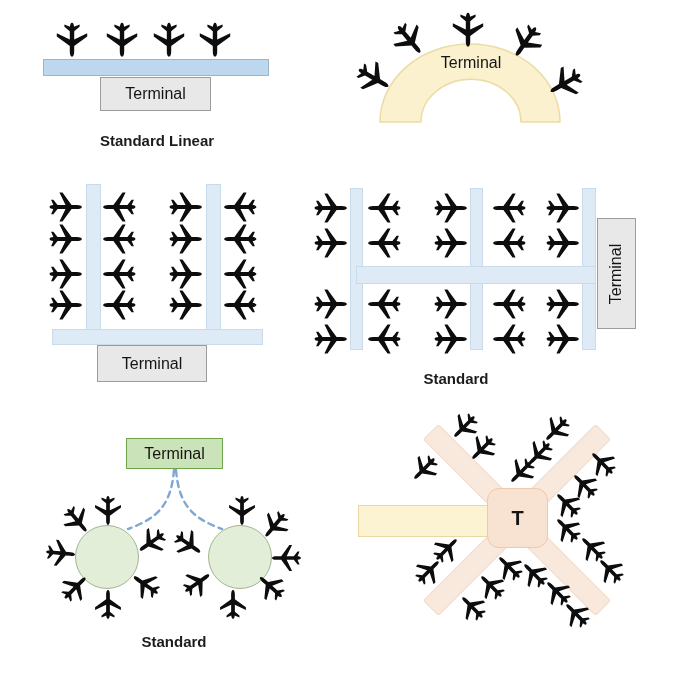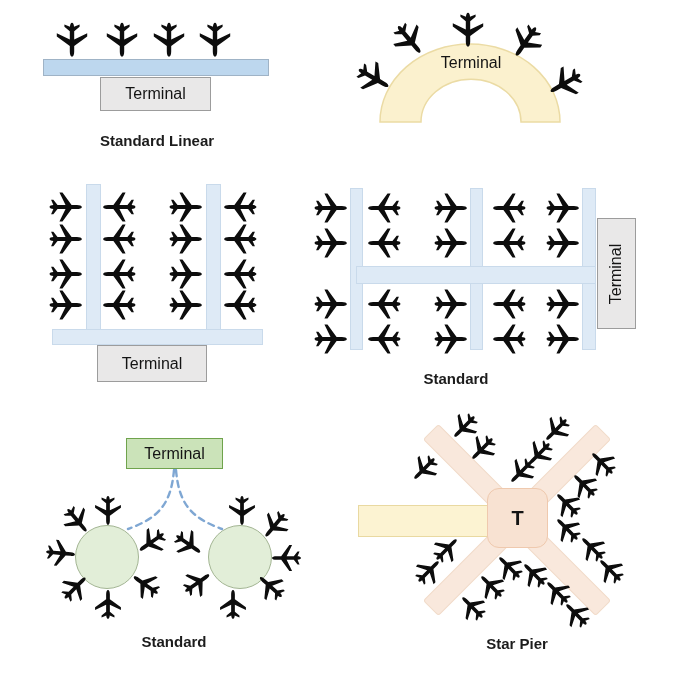--- a/index.html
+++ b/index.html
@@ -89,21 +89,20 @@
   <div class="label" style="left:74px;top:633px">Standard</div>
 
   <div class="starpier" style="left:416px;top:456px;transform:rotate(45deg)"></div>
   <div class="starpier" style="left:518px;top:456px;transform:rotate(-45deg)"></div>
   <div class="starpier" style="left:416px;top:562px;transform:rotate(-45deg)"></div>
   <div class="starpier" style="left:518px;top:562px;transform:rotate(45deg)"></div>
   <div class="starpier-left" style="left:358px;top:505px;width:130px;height:32px"></div>
   <div class="star-center" style="left:487px;top:488px;width:61px;height:60px">
     <span>T</span>
   </div>
-  <div class="label" style="left:417px;top:635px">Star Pier</div>
 
   <svg width="0" height="0" style="position:absolute">
     <defs>
       <path id="plane-shape" d="M50 3 C53.5 3 55.5 9 55.5 16 L55.5 30 L88 54 L88 62 L55.5 46 L55.5 67 L69 78 L69 84 L55 78 C55 83 53 88 50 88 C47 88 45 83 45 78 L31 84 L31 78 L44.5 67 L44.5 46 L12 62 L12 54 L44.5 30 L44.5 16 C44.5 9 46.5 3 50 3 Z"></path>
     </defs>
   </svg>
 
 <svg viewBox="0 0 100 100" class="plane" style="left: 52px; top: 18px; width: 40px; height: 40px; transform: rotate(180deg);">
       <use href="#plane-shape"></use>
     </svg>

